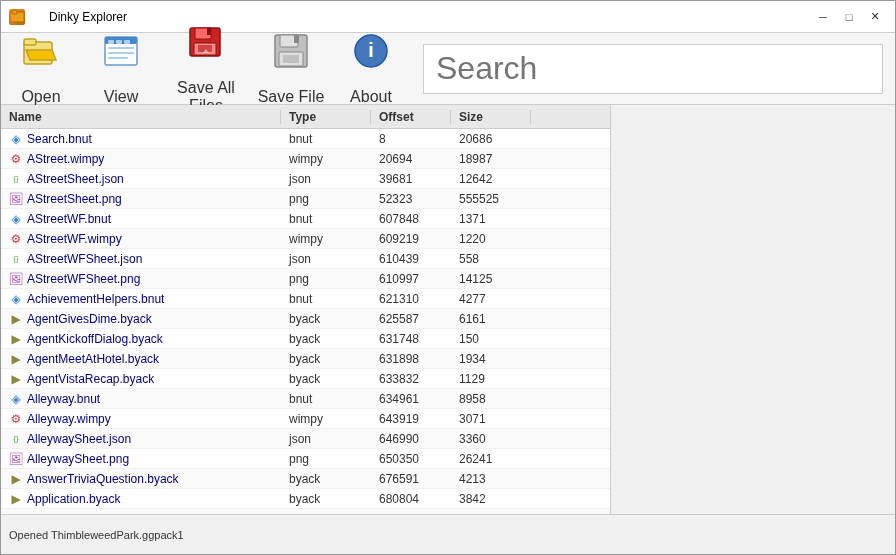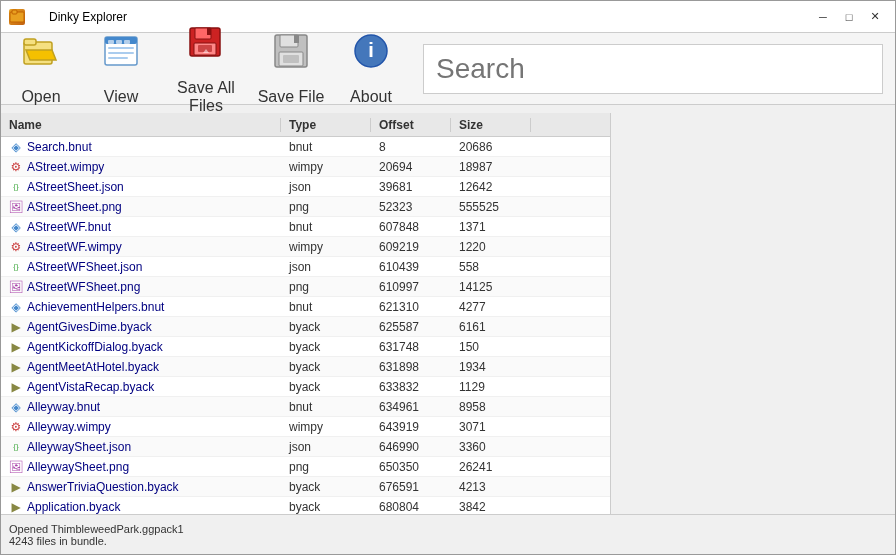--- a/index.html
+++ b/index.html
@@ -111,21 +111,20 @@
       background: white;
       border: 1px solid #ccc;
       padding: 4px 12px;
       width: 100%;
       height: 50px;
     }
     .main-content {
       display: flex;
       flex: 1;
       overflow: hidden;
-      margin-top: 8px;
     }
     .file-list-panel {
       flex: 0 0 610px;
       display: flex;
       flex-direction: column;
       border-right: 1px solid #ccc;
       background: white;
     }
     .list-header {
       display: grid;
@@ -303,21 +302,21 @@
       <div class="toolbar-icon">
         <svg width="38" height="38" viewBox="0 0 38 38">
           <circle cx="19" cy="19" r="16" fill="#4477bb" stroke="#2255aa" stroke-width="1.5"></circle>
           <text x="19" y="25" text-anchor="middle" font-size="20" font-weight="bold" fill="white">i</text>
         </svg>
       </div>
       <span class="toolbar-label">About</span>
     </button>
 
     <div class="search-bar">
-      <input class="search-input" type="text" style="font-size: 28px; color: #0f172a;" placeholder="Search">
+      <input class="search-input" type="text" style="font-size: 32px; color: #0f172a;" placeholder="Search">
     </div>
   </div>
 
   <div class="main-content">
 
     <div class="file-list-panel">
 
       <div class="list-header">
         <div class="list-header-cell">Name</div>
         <div class="list-header-cell">Type</div>
@@ -506,15 +505,14 @@
     <div class="list-cell">684646</div>
     <div class="list-cell">11437</div>
   </div>
         </div>
     </div>
 
   </div>
 
   <div class="status-bar">
     <div>Opened ThimbleweedPark.ggpack1</div>
-    <div>4243 files in bundle.</div>
   </div>
 </div>
 
 </body></html>

